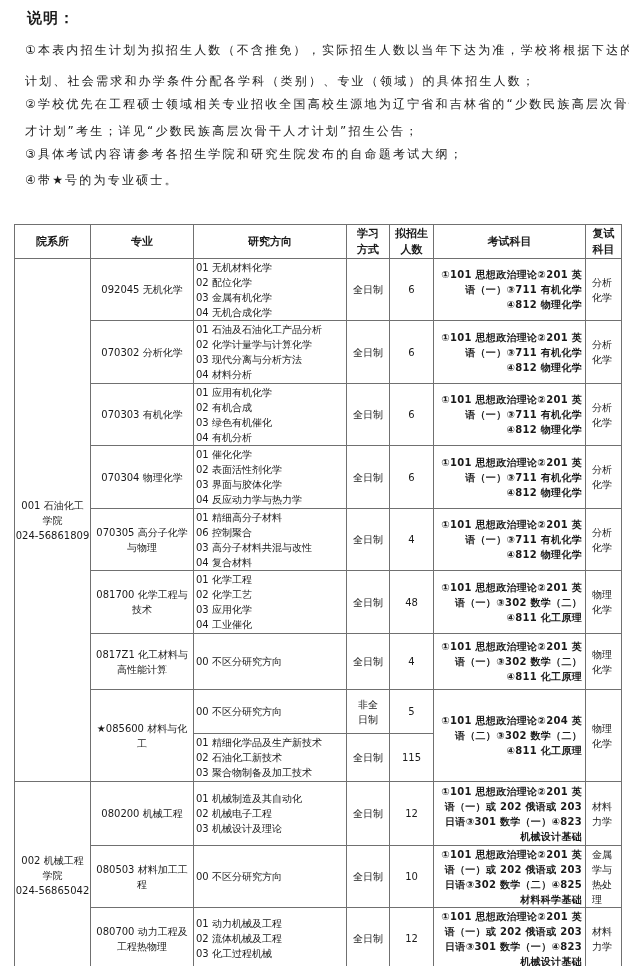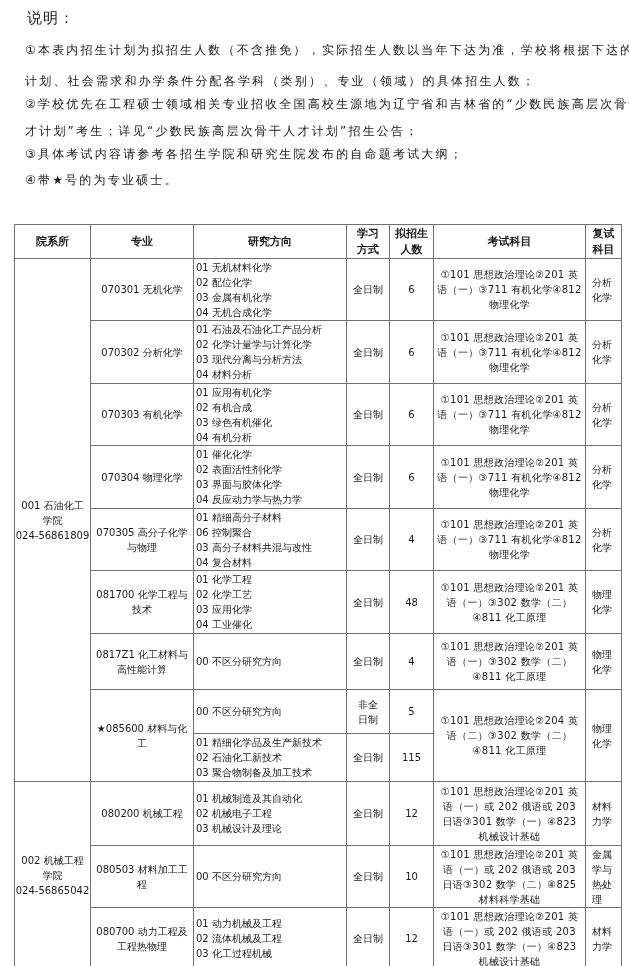--- a/index.html
+++ b/index.html
@@ -4,21 +4,21 @@
 <style>
   html, body { margin: 0; padding: 0; background: #ffffff; }
   body {
     width: 629px; height: 966px; overflow: hidden; position: relative;
     font-family: "DejaVu Sans", "Liberation Sans", sans-serif;
     color: #1a1a1a;
   }
   .notes { position: absolute; left: 0; top: 0; width: 629px; }
   .notes-title {
     position: absolute; left: 27px; top: 9px;
-    font-size: 15px; font-weight: normal; letter-spacing: 1px;
+    font-size: 15px; font-weight: bold; letter-spacing: 1px;
   }
   .note-line {
     position: absolute; left: 25px; font-size: 12px; letter-spacing: 2.2px;
     white-space: nowrap; line-height: 16px;
   }
   table.plan {
     position: absolute; left: 14px; top: 224px;
     border-collapse: collapse; table-layout: fixed;
     width: 607px; font-size: 10px;
   }
@@ -26,21 +26,21 @@
     border: 1px solid #707070; padding: 0; vertical-align: middle;
     line-height: 15px; overflow: hidden;
   }
   table.plan th { font-weight: bold; text-align: center; font-size: 11px; line-height: 16px; height: 33px; }
   .c-dept { text-align: center; font-size: 10px; line-height: 15px; }
   .c-major { text-align: center; padding: 0 2px !important; }
   .c-dir { text-align: left; padding-left: 2px !important; }
   .c-dir div { white-space: nowrap; }
   .c-mode { text-align: center; }
   .c-num { text-align: center; }
-  .c-exam { text-align: center; padding: 0 3px !important; letter-spacing: 0.3px; }
+  .c-exam { text-align: right; padding: 0 3px !important; letter-spacing: 0.3px; font-weight: bold; }
   .c-retest { padding: 0 6px !important; }
 </style>
 </head>
 <body>
 
 <div class="notes">
   <div class="notes-title">说明：</div>
   <div class="note-line" style="top:42px">①本表内招生计划为拟招生人数（不含推免），实际招生人数以当年下达为准，学校将根据下达的招生</div>
   <div class="note-line" style="top:73px">计划、社会需求和办学条件分配各学科（类别）、专业（领域）的具体招生人数；</div>
   <div class="note-line" style="top:96px">②学校优先在工程硕士领域相关专业招收全国高校生源地为辽宁省和吉林省的“少数民族高层次骨干人</div>
@@ -79,21 +79,21 @@
         </th>
     </tr>
   </thead>
   <tbody id="tbody">
       <tr style="height: 62px;">
         <td class="c-dept" rowspan="9">
           <div>001 石油化工</div>
           <div>学院</div>
           <div>024-56861809</div>
         </td>
-        <td class="c-major" rowspan="1">070301 无机化学</td>
+        <td class="c-major" rowspan="1">092045 无机化学</td>
         <td class="c-dir">
           <div>01 无机材料化学</div>
           <div>02 配位化学</div>
           <div>03 金属有机化学</div>
           <div>04 无机合成化学</div>
         </td>
         <td class="c-mode">全日制</td>
         <td class="c-num">6</td>
         <td class="c-exam" rowspan="1">①101 思想政治理论②201 英语（一）③711 有机化学④812 物理化学</td>
         <td class="c-retest" rowspan="1">分析化学</td>

